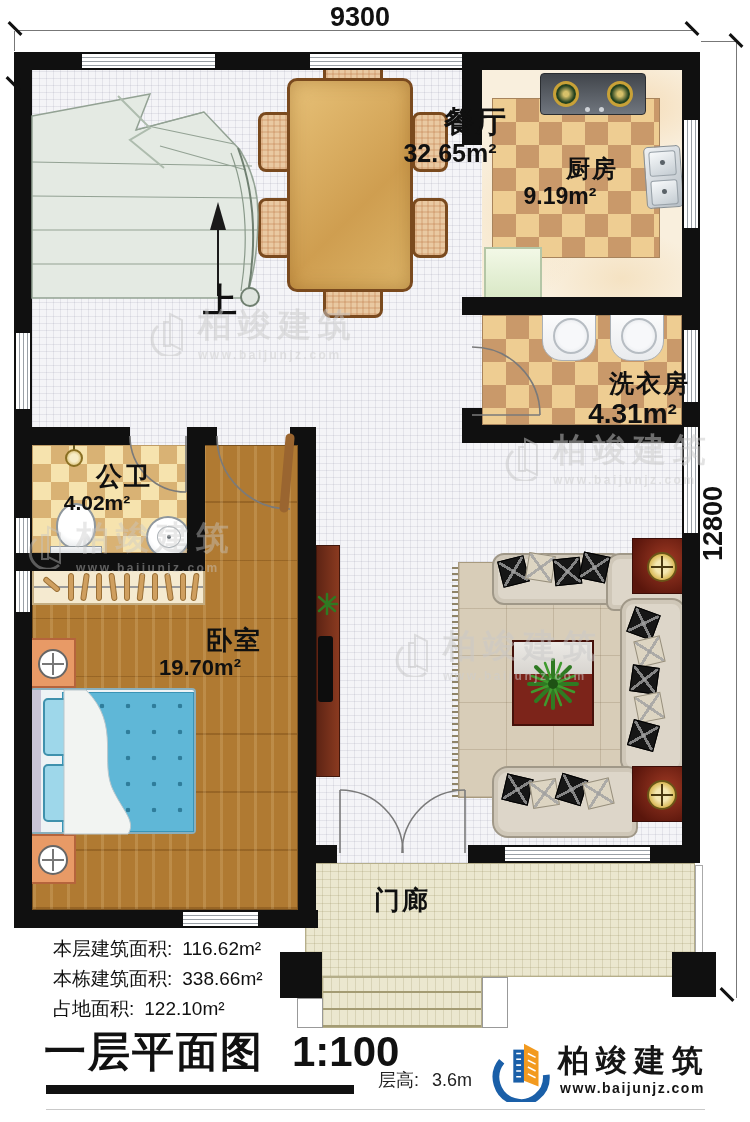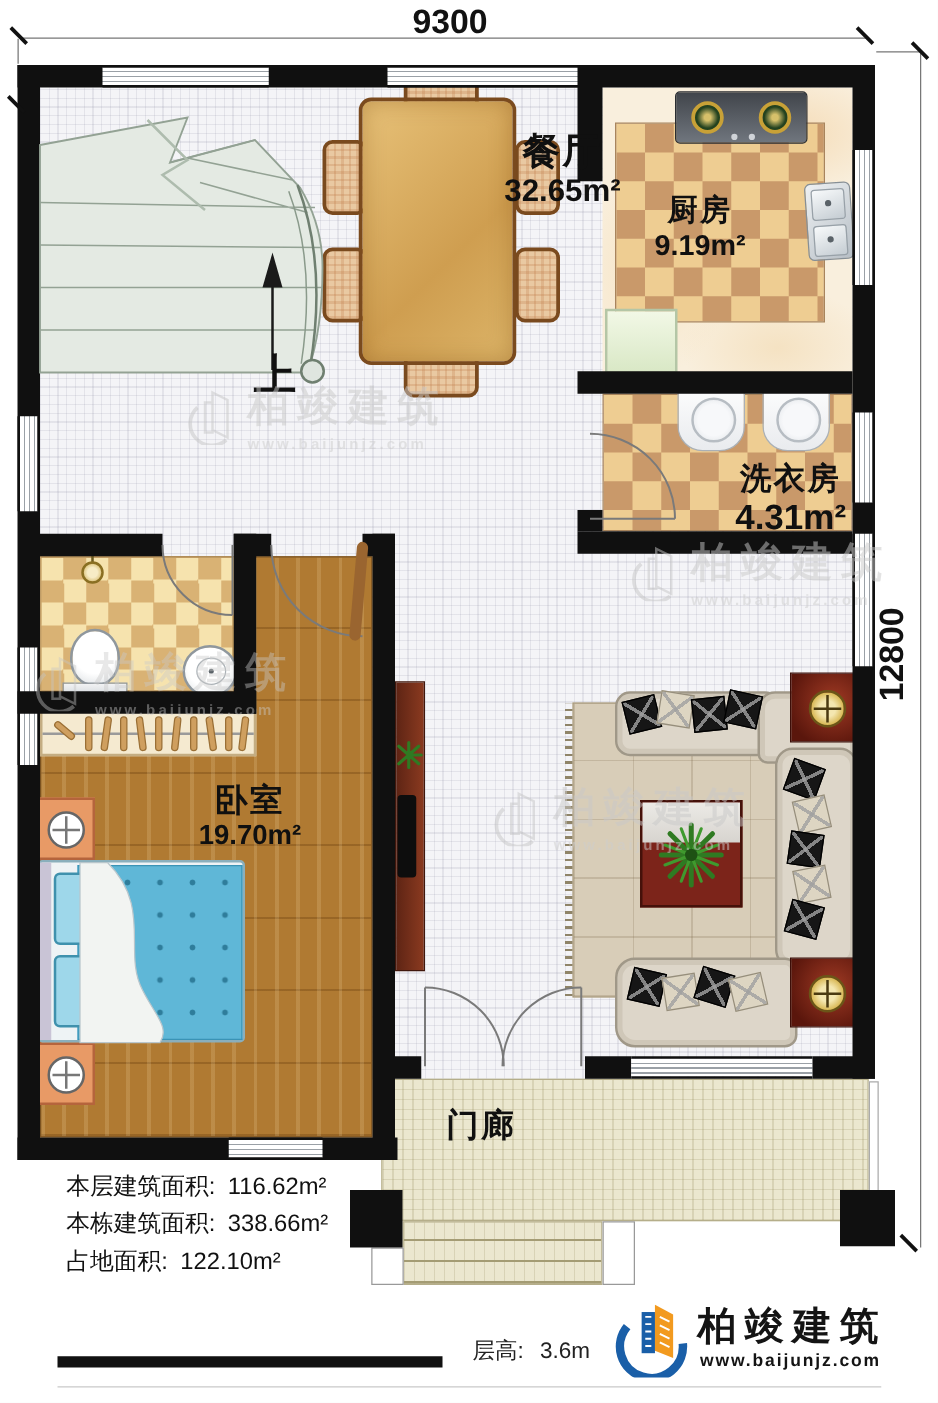--- a/index.html
+++ b/index.html
@@ -9,21 +9,21 @@
   .win-h{position:absolute;box-sizing:border-box;background:repeating-linear-gradient(to bottom,#fff 0 3px,#9aa0a6 3px 4px);border-top:2px solid #101010;border-bottom:2px solid #101010;}
   .win-v{position:absolute;box-sizing:border-box;background:repeating-linear-gradient(to right,#fff 0 3px,#9aa0a6 3px 4px);border-left:2px solid #101010;border-right:2px solid #101010;}
   .floor-grid{background-color:#f4f4f7;background-image:repeating-linear-gradient(0deg,rgba(125,125,150,.14) 0 1px,transparent 1px 7px),repeating-linear-gradient(90deg,rgba(125,125,150,.14) 0 1px,transparent 1px 7px);}
   .kitchen-floor{background-color:#f9efdd;background-image:radial-gradient(ellipse 120px 70px at 75% 15%,rgba(235,175,95,.30),transparent 70%),radial-gradient(ellipse 90px 120px at 20% 60%,rgba(238,195,125,.25),transparent 70%),radial-gradient(ellipse 110px 70px at 70% 85%,rgba(230,180,100,.22),transparent 70%);}
   .checker{background:conic-gradient(#c9996a 0 90deg,#eecd92 0 180deg,#c9996a 0 270deg,#eecd92 0) 0 0/46px 46px;border:1px solid #a8845c;}
   .checker-light{background:conic-gradient(#d9b274 0 90deg,#f6e3ae 0 180deg,#d9b274 0 270deg,#f6e3ae 0) 0 0/36px 36px;border:1px solid #bf9c66;}
   .wood{background-color:#b07a32;background-image:repeating-linear-gradient(90deg,rgba(255,235,190,.16) 0 3px,transparent 3px 17px),repeating-linear-gradient(0deg,rgba(80,40,0,.25) 0 1.5px,transparent 1.5px 58px);border:1px solid #7a5220;}
   .porch{background-color:#ebe7cf;background-image:repeating-linear-gradient(0deg,rgba(140,130,80,.20) 0 1px,transparent 1px 8px),repeating-linear-gradient(90deg,rgba(140,130,80,.20) 0 1px,transparent 1px 8px);border:1px solid #b5ae8a;}
   .steps{background-image:repeating-linear-gradient(0deg,#a49c74 0 2px,transparent 2px 17px),repeating-linear-gradient(90deg,rgba(140,130,80,.20) 0 1px,transparent 1px 8px);}
   .room-label{position:absolute;text-align:center;color:#101010;font-weight:700;line-height:1.08;}
-  .room-label .nm{display:block;letter-spacing:2px;}
+  .room-label .nm{display:block;letter-spacing:2px;text-align:right;}
   .room-label .ar{display:block;margin-top:2px;}
   .chair{position:absolute;background:#e9c9a2;border:3px solid #7a4a1e;border-radius:8px;background-image:repeating-linear-gradient(0deg,rgba(190,120,70,.25) 0 2px,transparent 2px 6px),repeating-linear-gradient(90deg,rgba(190,120,70,.25) 0 2px,transparent 2px 6px);}
   .pw{position:absolute;width:25px;height:25px;border:1px solid #555;background-image:linear-gradient(45deg,transparent 46%,rgba(160,160,160,.8) 46% 54%,transparent 54%),linear-gradient(-45deg,transparent 46%,rgba(160,160,160,.8) 46% 54%,transparent 54%);}
   .pw.dark{background-color:#161616;border-color:#000;}
   .pw.light{background-color:#ddd5c2;border-color:#968e7c;}
   .sofa{position:absolute;background:#ddd6c9;border:2px solid #a09888;border-radius:12px;box-shadow:inset 0 0 0 4px #cfc7b8;}
   .sidetable{position:absolute;width:56px;height:54px;background:radial-gradient(circle at 60% 42%,#a03a24,#5a160c 80%);border:1px solid #3c0e08;}
   .lampgold{position:absolute;width:26px;height:26px;border-radius:50%;background:radial-gradient(circle,#f4e7b0 35%,#d9b957 70%,#8a6f22);border:2px solid #6b5518;}
   .lampgold:before,.lampgold:after{content:"";position:absolute;background:#4a3a10;}
   .lampgold:before{left:50%;top:2px;bottom:2px;width:2px;margin-left:-1px;}
@@ -251,20 +251,24 @@
     <span class="ar" style="font-size:25px">32.65m²</span>
   </div>
   <div class="room-label" style="left:502px;top:156px;width:116px">
     <span class="nm" style="font-size:24px">厨房</span>
     <span class="ar" style="font-size:23px">9.19m²</span>
   </div>
   <div class="room-label" style="left:575px;top:370px;width:115px">
     <span class="nm" style="font-size:25px">洗衣房</span>
     <span class="ar" style="font-size:28px">4.31m²</span>
   </div>
+  <div class="room-label" style="left:42px;top:462px;width:110px">
+    <span class="nm" style="font-size:26px">公卫</span>
+    <span class="ar" style="font-size:21px">4.02m²</span>
+  </div>
   <div class="room-label" style="left:138px;top:626px;width:124px">
     <span class="nm" style="font-size:26px">卧室</span>
     <span class="ar" style="font-size:22px">19.70m²</span>
   </div>
   <div class="room-label" style="left:340px;top:886px;width:90px">
     <span class="nm" style="font-size:26px">门廊</span>
   </div>
   <div class="room-label" style="left:180px;top:282px;width:80px;font-size:34px">上</div>
 
   <div class="wm" style="left:150px;top:303px">
@@ -321,20 +325,24 @@
   <div class="a" style="left:692px;top:458px;width:44px;height:130px;display:flex;align-items:center;justify-content:center">
     <span class="dim-label" style="position:static;transform:rotate(-90deg);font-size:27px;white-space:nowrap">12800</span>
   </div>
 
   <div class="a" style="left:53px;top:936px">
     <div class="stats-row"><span>本层建筑面积:</span><span class="v">116.62m²</span></div>
     <div class="stats-row"><span>本栋建筑面积:</span><span class="v">338.66m²</span></div>
     <div class="stats-row"><span>占地面积:</span><span class="v">122.10m²</span></div>
   </div>
 
+  <div class="a" style="left:44px;top:1024px;display:flex;align-items:baseline;gap:28px;color:#111">
+    <span style="font-size:42px;font-weight:600;letter-spacing:2px">一层平面图</span>
+    <span style="font-size:42px;font-weight:600">1:100</span>
+  </div>
   <div class="a" style="left:46px;top:1085px;width:308px;height:9px;background:#111"></div>
   <div class="a" style="left:46px;top:1109px;width:659px;height:1px;background:#c9c9c9"></div>
 
   <div class="a" style="left:378px;top:1068px;font-size:18px;color:#222">
     <span>层高:</span>
     <span style="margin-left:8px">3.6m</span>
   </div>
 
   <div class="a" style="left:492px;top:1036px;width:238px;height:70px">
     <svg width="62" height="66" viewBox="0 0 64 68">

